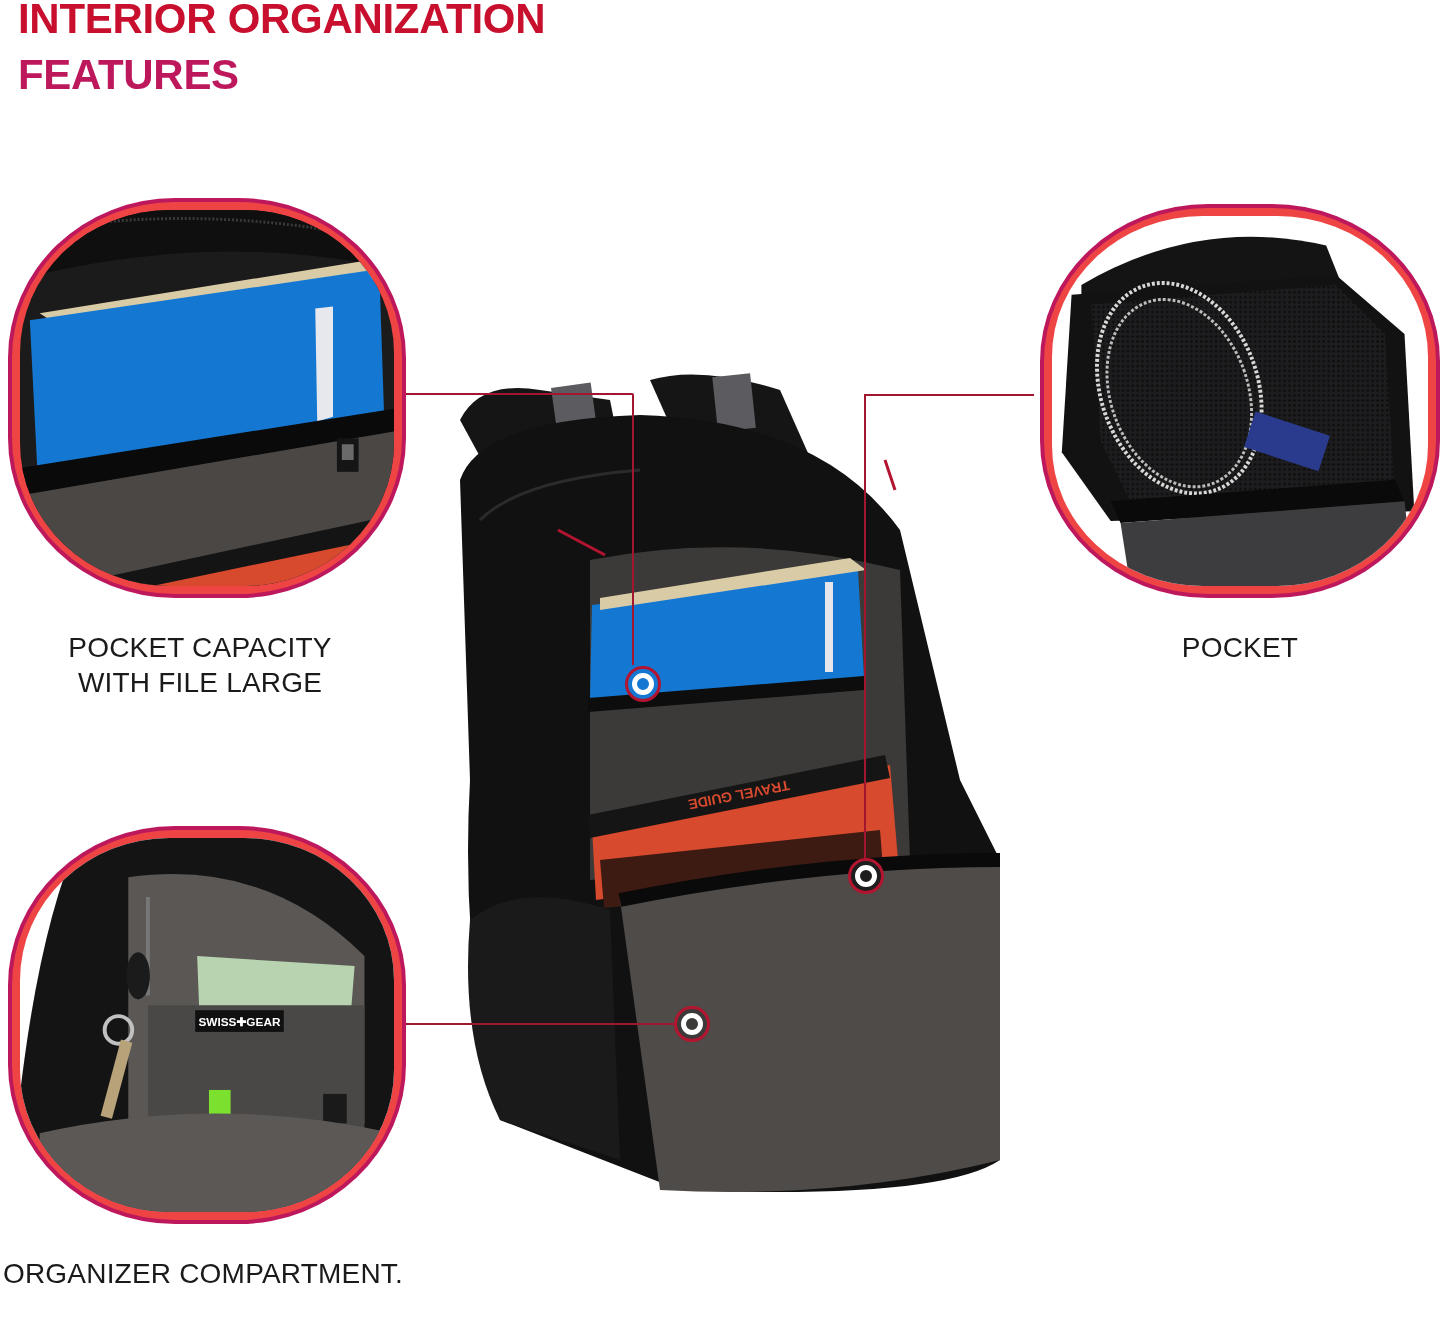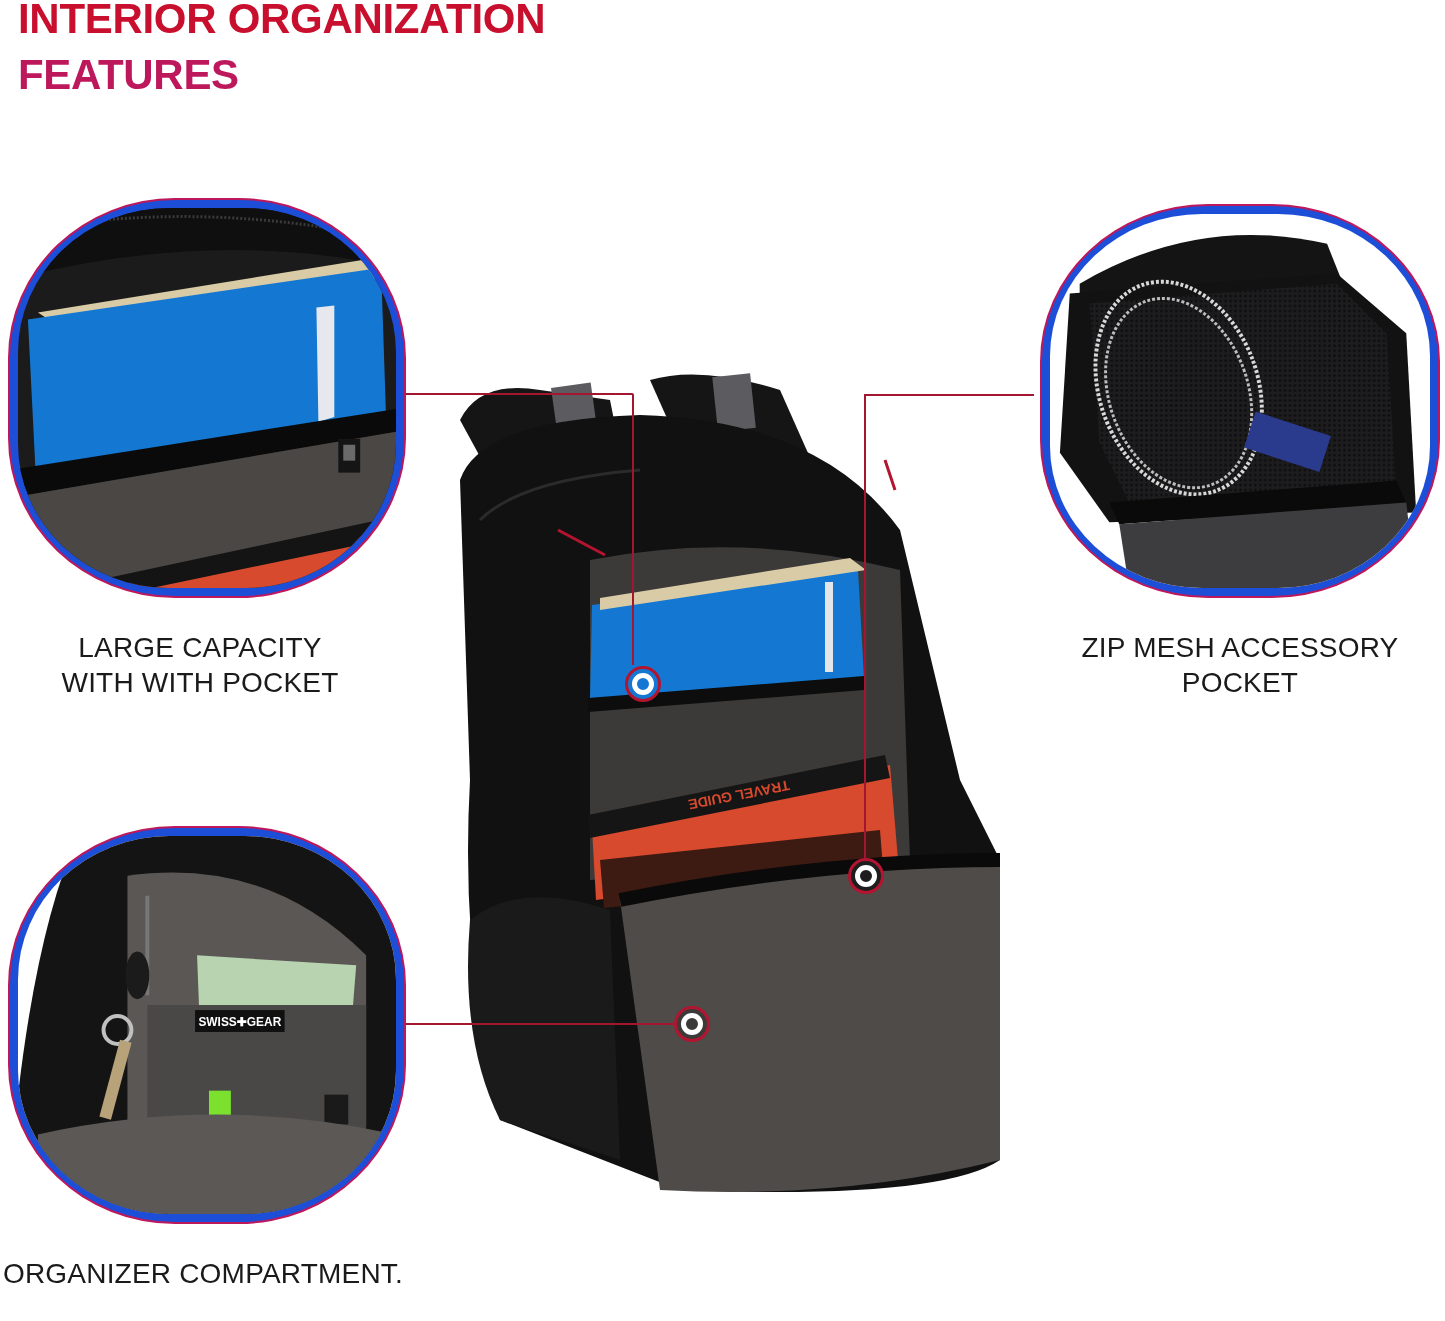--- a/index.html
+++ b/index.html
@@ -13,24 +13,24 @@
     }
     .title-line2 {
       position: absolute; left: 18px; top: 52px;
       font-size: 42px; font-weight: bold; letter-spacing: -0.3px;
       color: #be185d; line-height: 46px; white-space: nowrap;
     }
 
     
     .inset {
       position: absolute;
-      border: 2px solid #be185d;
+      border: 4px solid #be185d;
       border-radius: 42% 42% 42% 42% / 40% 40% 40% 40%;
       overflow: hidden;
-      background: #1d4ed8;
+      background: #ef4444;
       padding: 8px;
     }
     .inset-inner {
       width: 100%; height: 100%;
       border-radius: 40% 40% 40% 40% / 38% 38% 38% 38%;
       overflow: hidden; position: relative;
     }
     #inset-large { left: 8px; top: 198px; width: 398px; height: 400px; }
     #inset-mesh { left: 1040px; top: 204px; width: 400px; height: 394px; }
     #inset-rfid { left: 8px; top: 826px; width: 398px; height: 398px; }
@@ -123,25 +123,24 @@
       <line x1="130" y1="60" x2="130" y2="160" stroke="#777" stroke-width="4"></line>
       <ellipse cx="120" cy="140" rx="12" ry="24" fill="#1b1b1b"></ellipse>
       <circle cx="100" cy="195" r="14" stroke="#c0c0c0" stroke-width="4" fill="none"></circle>
       <rect x="92" y="205" width="12" height="80" fill="#b7a27a" transform="rotate(15 98 245)"></rect>
       <path d="M20 300 Q200 260 380 300 L380 380 L20 380 Z" fill="#5b5856"></path>
     </svg>
   </div>
 </div>
 
 <div class="caption" id="caption-large">
-  <div>LARGE CAPACITY</div>
-  <div>WITH WITH POCKET</div>
+  <div>POCKET CAPACITY</div>
+  <div>WITH FILE LARGE</div>
 </div>
 <div class="caption" id="caption-mesh">
-  <div>ZIP MESH ACCESSORY</div>
   <div>POCKET</div>
 </div>
 <div class="caption" id="caption-rfid">
   <div>ORGANIZER COMPARTMENT.</div>
 </div>
 
 <div id="backpack">
   <svg width="580" height="840" viewBox="0 0 580 840">
 
     <path d="M20 60 Q40 20 100 30 L170 40 L190 140 L80 170 Z" fill="#151515"></path>

